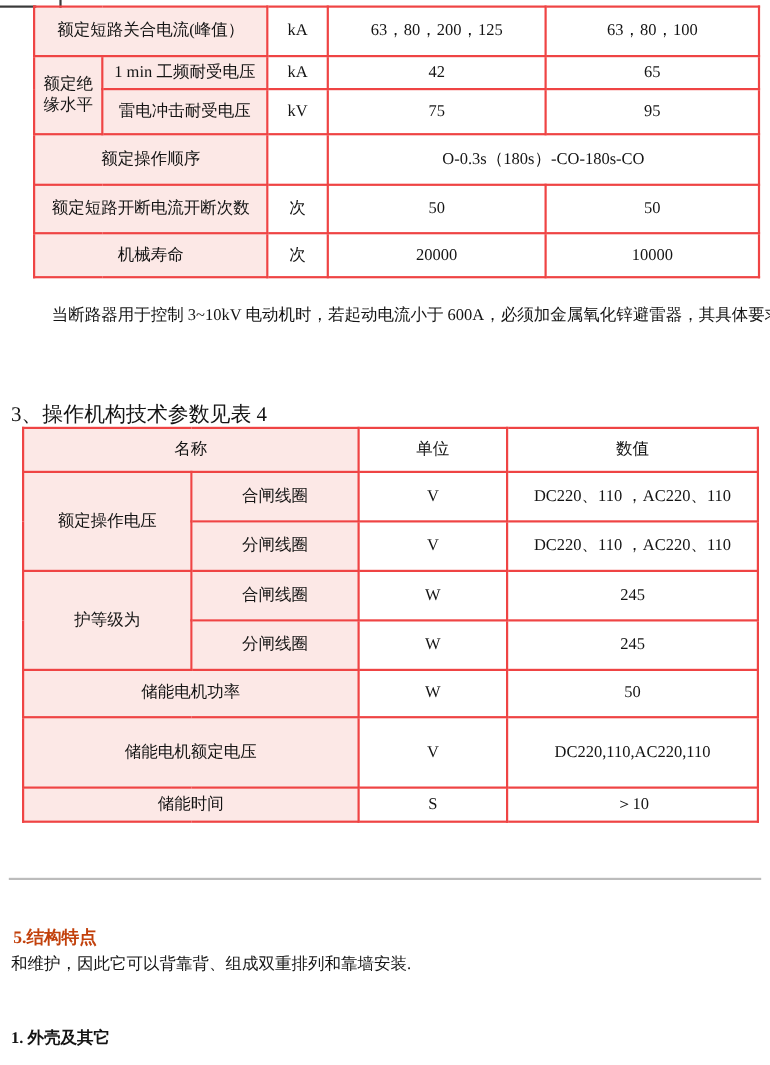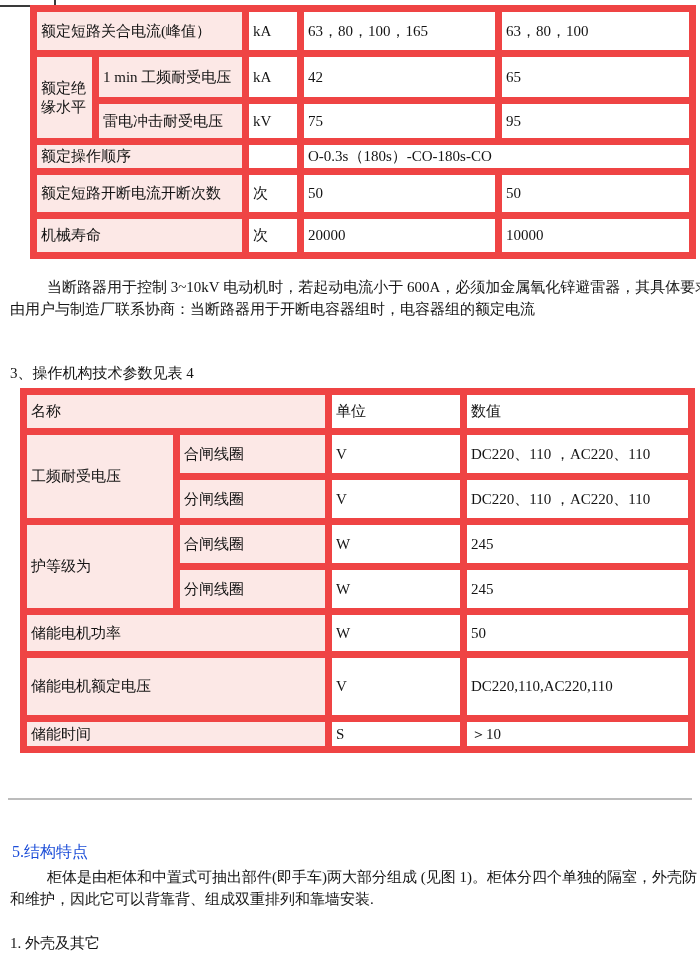--- a/index.html
+++ b/index.html
@@ -11,83 +11,84 @@
     overflow: hidden;
   }
   .abs { position: absolute; }
 
   
   .stray-line { position: absolute; left: 0; top: 5px; width: 33px; height: 2px; background: #3a3a3a; }
   .stray-tick { position: absolute; left: 54px; top: 0; width: 2px; height: 7px; background: #3a3a3a; }
 
   table { border-collapse: collapse; table-layout: fixed; }
   td {
-    border: 7px solid #ef4444;
+    border: 2px solid #ef4444;
+    text-align: center;
     vertical-align: middle;
     font-size: 15px;
     line-height: 1.25;
     padding: 2px 4px;
     background: #ffffff;
     overflow: hidden;
   }
   td.pink { background: #fce8e6; }
 
   #table1 { left: 30px; top: 5px; width: 659px; }
   #table2 { left: 20px; top: 388px; width: 668px; }
 
   .para { position: absolute; left: 10px; width: 684px; font-size: 15px; line-height: 21.5px; }
   .para .line { white-space: nowrap; }
   .para .indent { padding-left: 37px; }
 
-  .sec-heading { position: absolute; left: 10px; font-size: 15px; white-space: nowrap; }
+  .sec-heading { position: absolute; left: 10px; font-size: 19px; white-space: nowrap; }
 
   .red-heading {
     position: absolute; left: 12px; top: 842px;
-    font-size: 16px; font-weight: normal; color: #1d4ed8; white-space: nowrap;
+    font-size: 16px; font-weight: bold; color: #c2410c; white-space: nowrap;
   }
 
   .separator { position: absolute; left: 8px; top: 798px; width: 684px; height: 2px; background: #bcbcbc; }
 
-  .sub-item { position: absolute; left: 10px; top: 934px; font-size: 15px; white-space: nowrap; }
+  .sub-item { position: absolute; left: 10px; top: 934px; font-size: 15px; white-space: nowrap; font-weight: bold; }
 </style>
 </head>
 <body>
 
 <div class="stray-line"></div>
 <div class="stray-tick"></div>
 
 <table id="table1" class="abs">
   <colgroup>
     <col style="width:62px">
       <col style="width:150px">
       <col style="width:55px">
     <col style="width:198px">
       <col style="width:194px">
   </colgroup>
   <tbody>
       <tr style="height:45px">
     <td colspan="2" class="pink">额定短路关合电流(峰值）</td>
     <td>kA</td>
-    <td>63，80，100，165</td>
+    <td>63，80，200，125</td>
     <td>63，80，100</td>
   </tr>
-  <tr style="height:47px">
+  <tr style="height:30px">
     <td rowspan="2" class="pink">额定绝缘水平</td>
     <td class="pink">1 min 工频耐受电压</td>
     <td>kA</td>
     <td>42</td>
     <td>65</td>
   </tr>
   <tr style="height:41px">
     <td class="pink">雷电冲击耐受电压</td>
     <td>kV</td>
     <td>75</td>
     <td>95</td>
   </tr>
-  <tr style="height:30px">
+  <tr style="height:46px">
     <td colspan="2" class="pink">额定操作顺序</td>
     <td></td>
     <td colspan="2">O-0.3s（180s）-CO-180s-CO</td>
   </tr>
   <tr style="height:44px">
     <td colspan="2" class="pink">额定短路开断电流开断次数</td>
     <td>次</td>
     <td>50</td>
     <td>50</td>
   </tr>
@@ -95,40 +96,39 @@
     <td colspan="2" class="pink">机械寿命</td>
     <td>次</td>
     <td>20000</td>
     <td>10000</td>
   </tr>
 </tbody>
   </table>
 
 <div class="para" style="top:277px">
   <div class="line indent">当断路器用于控制 3~10kV 电动机时，若起动电流小于 600A，必须加金属氧化锌避雷器，其具体要求</div>
-  <div class="line">由用户与制造厂联系协商：当断路器用于开断电容器组时，电容器组的额定电流</div>
 </div>
 
 <div class="sec-heading" style="top:364px">3、操作机构技术参数见表 4</div>
 
 <table id="table2" class="abs">
   <colgroup>
     <col style="width:153px">
       <col style="width:152px">
       <col style="width:135px">
       <col style="width:228px">
   </colgroup>
   <tbody>
       <tr style="height:40px">
     <td colspan="2" class="pink">名称</td>
     <td>单位</td>
     <td>数值</td>
   </tr>
   <tr style="height:45px">
-    <td rowspan="2" class="pink">工频耐受电压</td>
+    <td rowspan="2" class="pink">额定操作电压</td>
     <td class="pink">合闸线圈</td>
     <td>V</td>
     <td>DC220、110 ，AC220、110</td>
   </tr>
   <tr style="height:45px">
     <td class="pink">分闸线圈</td>
     <td>V</td>
     <td>DC220、110 ，AC220、110</td>
   </tr>
   <tr style="height:45px">
@@ -158,17 +158,16 @@
     <td>＞10</td>
   </tr>
 </tbody>
   </table>
 
 <div class="separator"></div>
 
 <div class="red-heading">5.结构特点</div>
 
 <div class="para" style="top:867px">
-  <div class="line indent">柜体是由柜体和中置式可抽出部件(即手车)两大部分组成 (见图 1)。柜体分四个单独的隔室，外壳防</div>
   <div class="line">和维护，因此它可以背靠背、组成双重排列和靠墙安装.</div>
 </div>
 
 <div class="sub-item">1. 外壳及其它</div>
 
 </body></html>

